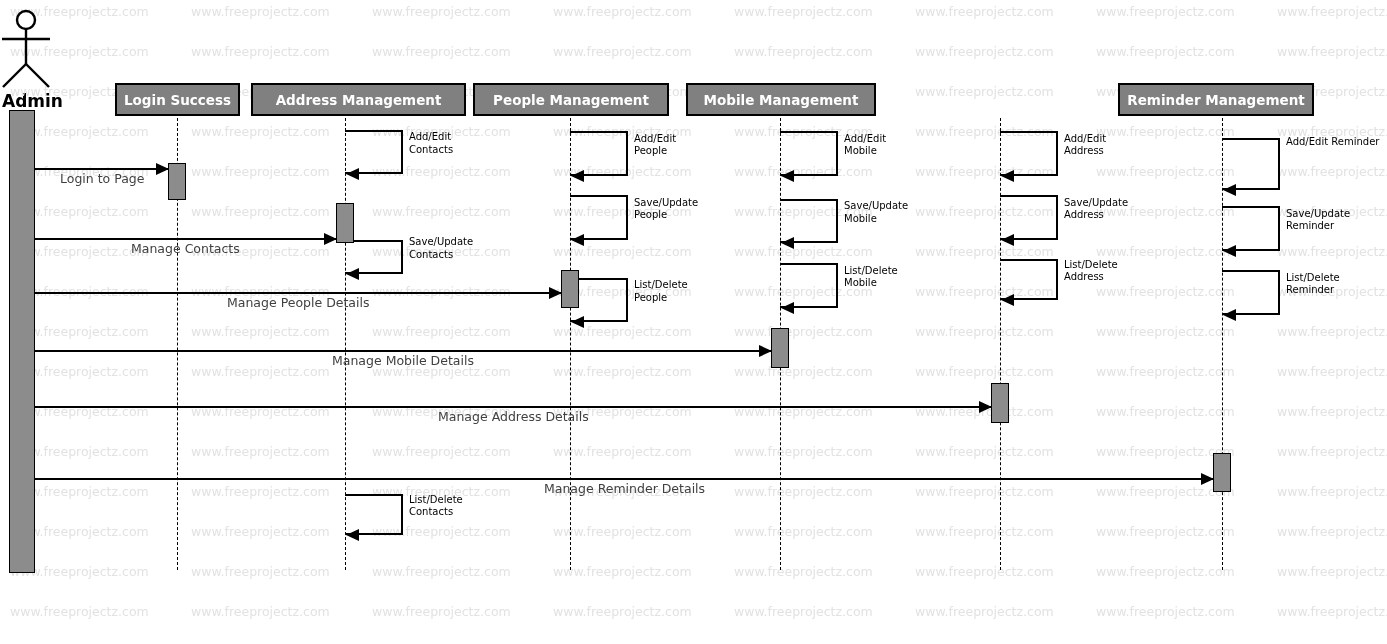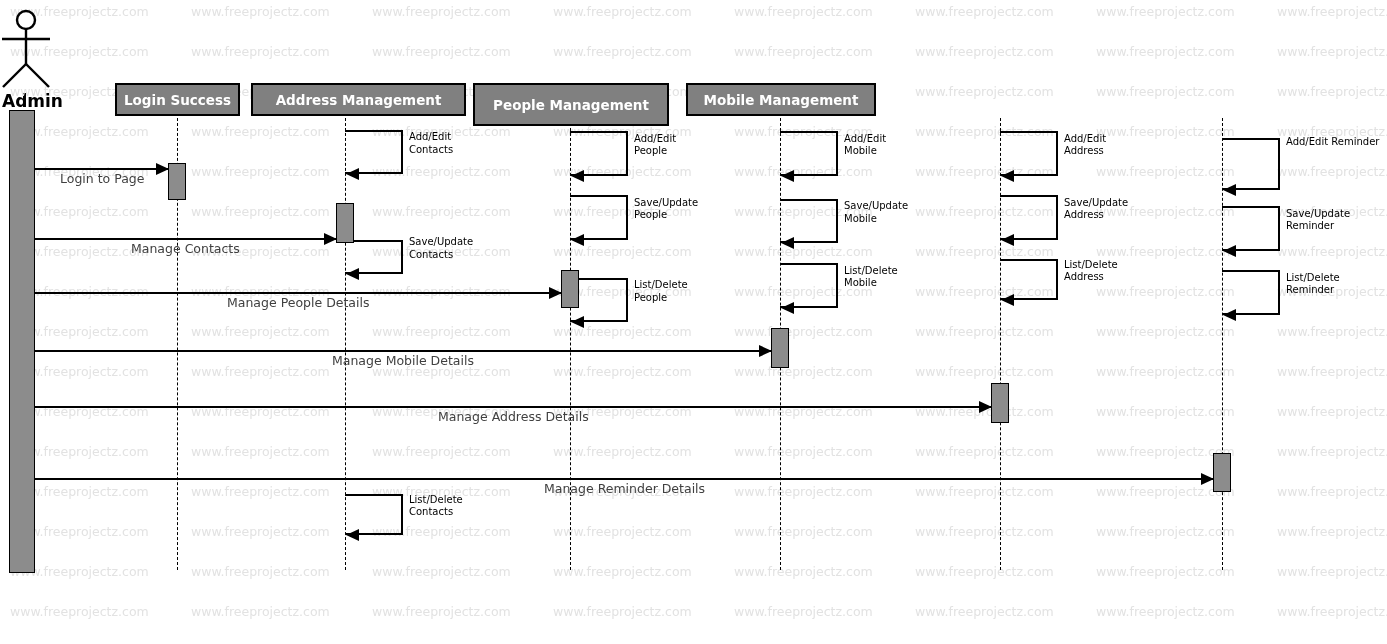--- a/index.html
+++ b/index.html
@@ -301,29 +301,32 @@
 
   <div id="diagram-layer" style="position:absolute; left:0; top:0; width:1387px; height:644px;">
       <div class="participant-box" style="left: 115px; top: 83px; width: 125px; height: 33px;">
         <span>Login Success</span>
       </div>
       <div class="lifeline" style="left: 177px; top: 118px; height: 452px;"></div>
       <div class="participant-box" style="left: 251px; top: 83px; width: 215px; height: 33px;">
         <span>Address Management</span>
       </div>
       <div class="lifeline" style="left: 345px; top: 118px; height: 452px;"></div>
-      <div class="participant-box" style="left: 473px; top: 83px; width: 196px; height: 43px;">
+      <div class="participant-box" style="left: 473px; top: 83px; width: 196px; height: 33px;">
         <span>People Management</span>
       </div>
       <div class="lifeline" style="left: 570px; top: 118px; height: 452px;"></div>
       <div class="participant-box" style="left: 686px; top: 83px; width: 190px; height: 33px;">
         <span>Mobile Management</span>
       </div>
       <div class="lifeline" style="left: 780px; top: 118px; height: 452px;"></div>
       <div class="lifeline" style="left: 1000px; top: 118px; height: 452px;"></div>
+      <div class="participant-box" style="left: 1118px; top: 83px; width: 196px; height: 33px;">
+        <span>Reminder Management</span>
+      </div>
       <div class="lifeline" style="left: 1222px; top: 118px; height: 452px;"></div>
       <div class="activation" style="left: 9px; top: 110px; width: 26px; height: 463px;"></div>
       <div class="activation" style="left: 168px; top: 163px; width: 18px; height: 37px;"></div>
       <div class="activation" style="left: 336px; top: 203px; width: 18px; height: 40px;"></div>
       <div class="activation" style="left: 561px; top: 270px; width: 18px; height: 38px;"></div>
       <div class="activation" style="left: 771px; top: 328px; width: 18px; height: 40px;"></div>
       <div class="activation" style="left: 991px; top: 383px; width: 18px; height: 40px;"></div>
       <div class="activation" style="left: 1213px; top: 453px; width: 18px; height: 39px;"></div>
       <div class="msg-line" style="left: 35px; top: 168px; width: 133px;"></div>
       <div class="arrowhead-right" style="left: 156px; top: 163px;"></div>

